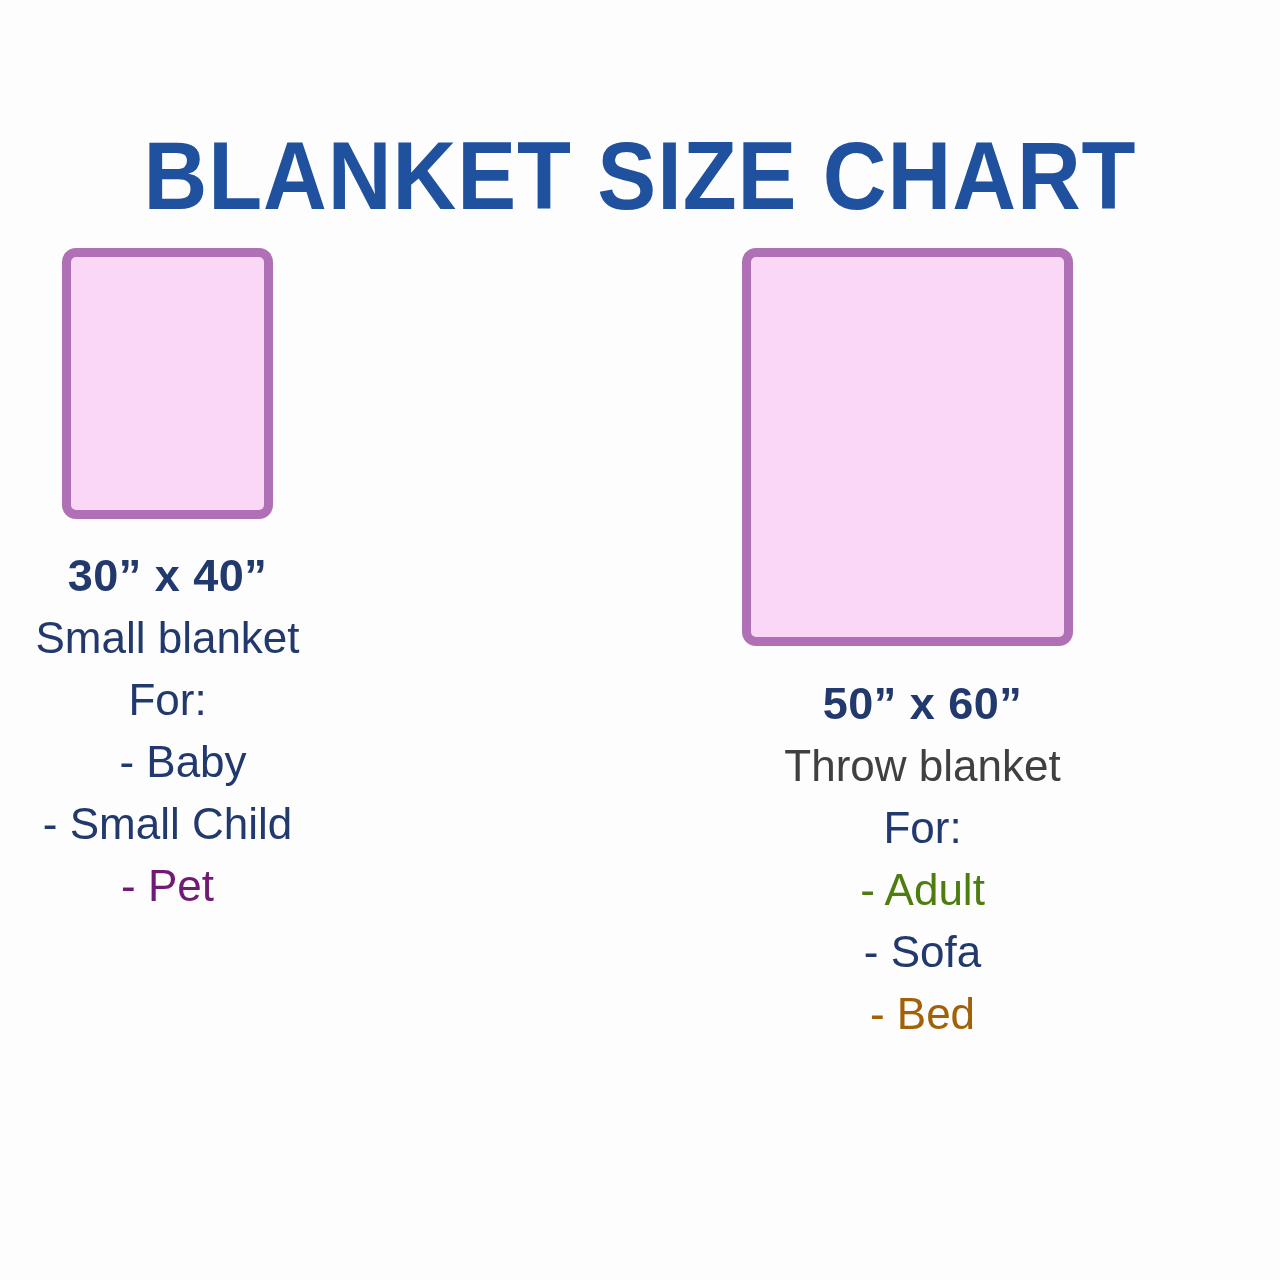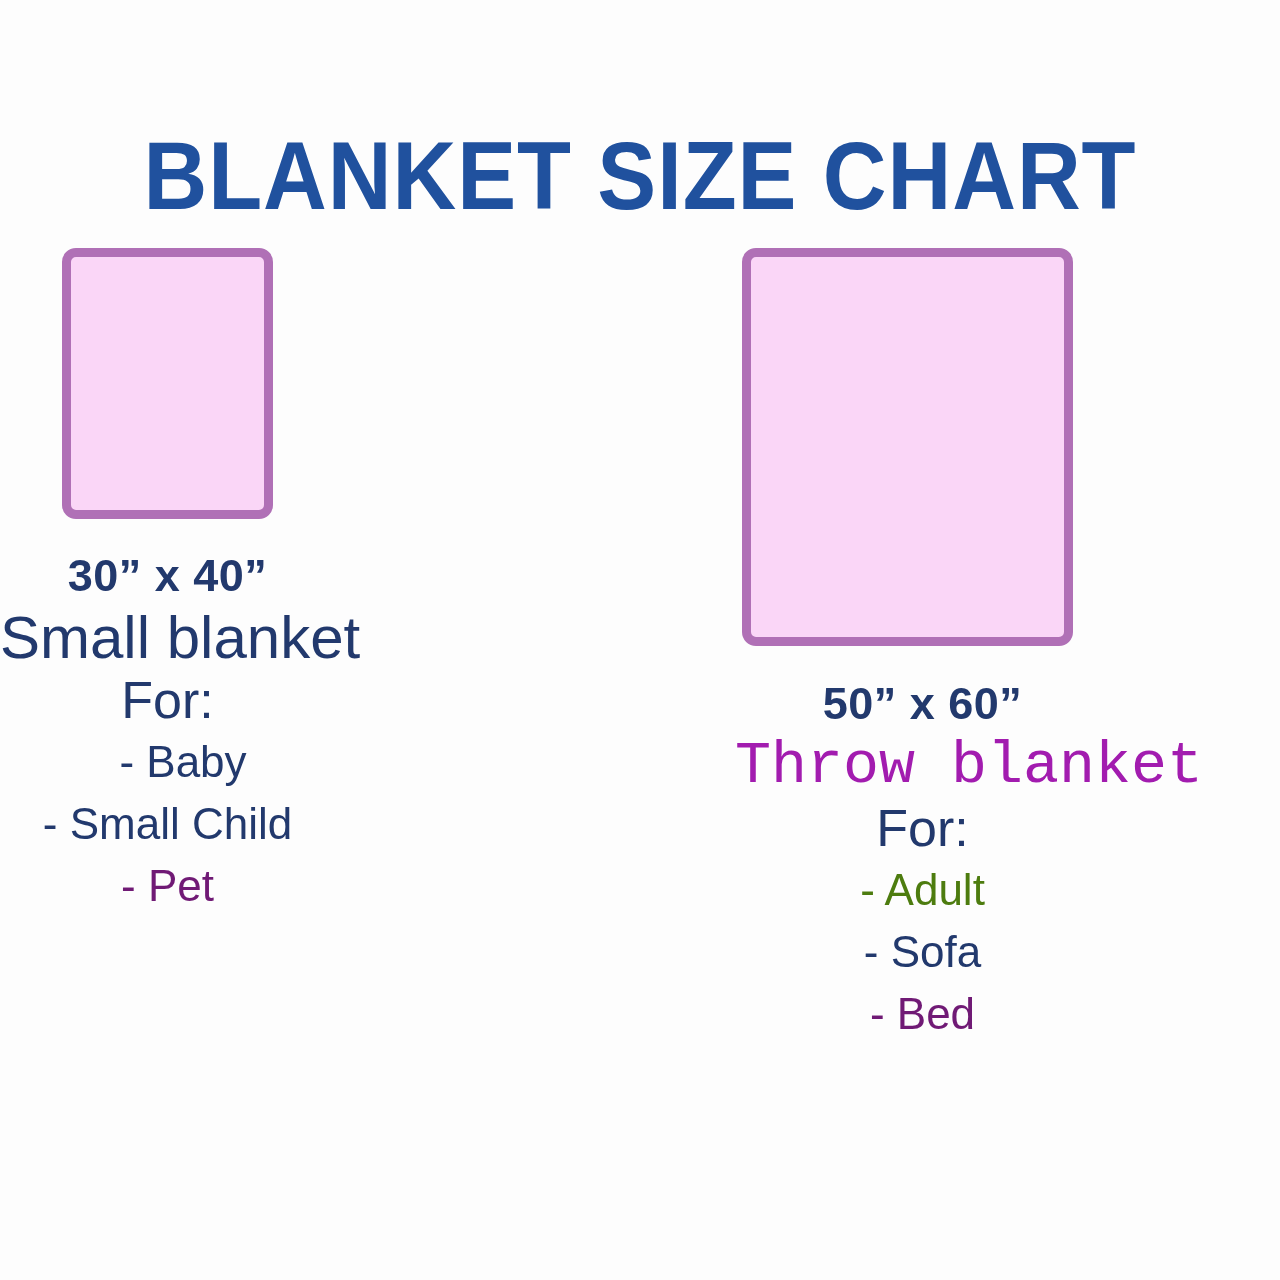--- a/index.html
+++ b/index.html
@@ -67,29 +67,29 @@
     font-size: 45px;
     line-height: 62px;
     letter-spacing: 0.5px;
     white-space: nowrap;
     color: #22396d;
     margin-top: 18px;
   }
 
   .blanket-name {
     font-weight: 400;
-    font-size: 60px;
+    font-size: 44px;
     line-height: 62px;
     white-space: nowrap;
     color: #22396d;
   }
 
   .for-label {
     font-weight: 400;
-    font-size: 52px;
+    font-size: 44px;
     line-height: 62px;
     color: #22396d;
   }
 
   .use-list {
     list-style: none;
     margin: 0;
     padding: 0;
   }
 
@@ -134,26 +134,26 @@
         <li class="use-item" style="color: #701a75;">- Pet</li>
       </ul>
     </div>
   </div>
 
   <div class="size-column" id="column-throw">
     <div class="blanket-swatch" id="swatch-throw" style="background: rgb(250, 214, 247); border-color: rgb(176, 112, 182);"></div>
 
     <div class="column-text" id="text-throw">
       <div class="dimension-label" style="color: rgb(34, 57, 109);">50” x 60”</div>
-      <div class="blanket-name" style="color: #a21caf; font-family: Liberation Mono, monospace;">Throw blanket</div>
+      <div class="blanket-name" style="color: #404040;">Throw blanket</div>
       <div class="for-label" style="color: rgb(34, 57, 109);">For:</div>
       <ul class="use-list">
         <li class="use-item" style="color: #4d7c0f;">- Adult</li>
         <li class="use-item" style="color: rgb(34, 57, 109);">- Sofa</li>
-        <li class="use-item" style="color: #701a75;">- Bed</li>
+        <li class="use-item" style="color: #a16207;">- Bed</li>
       </ul>
     </div>
   </div>
 
   <div class="size-column" id="column-xl">
     
 
     
   </div>
 

